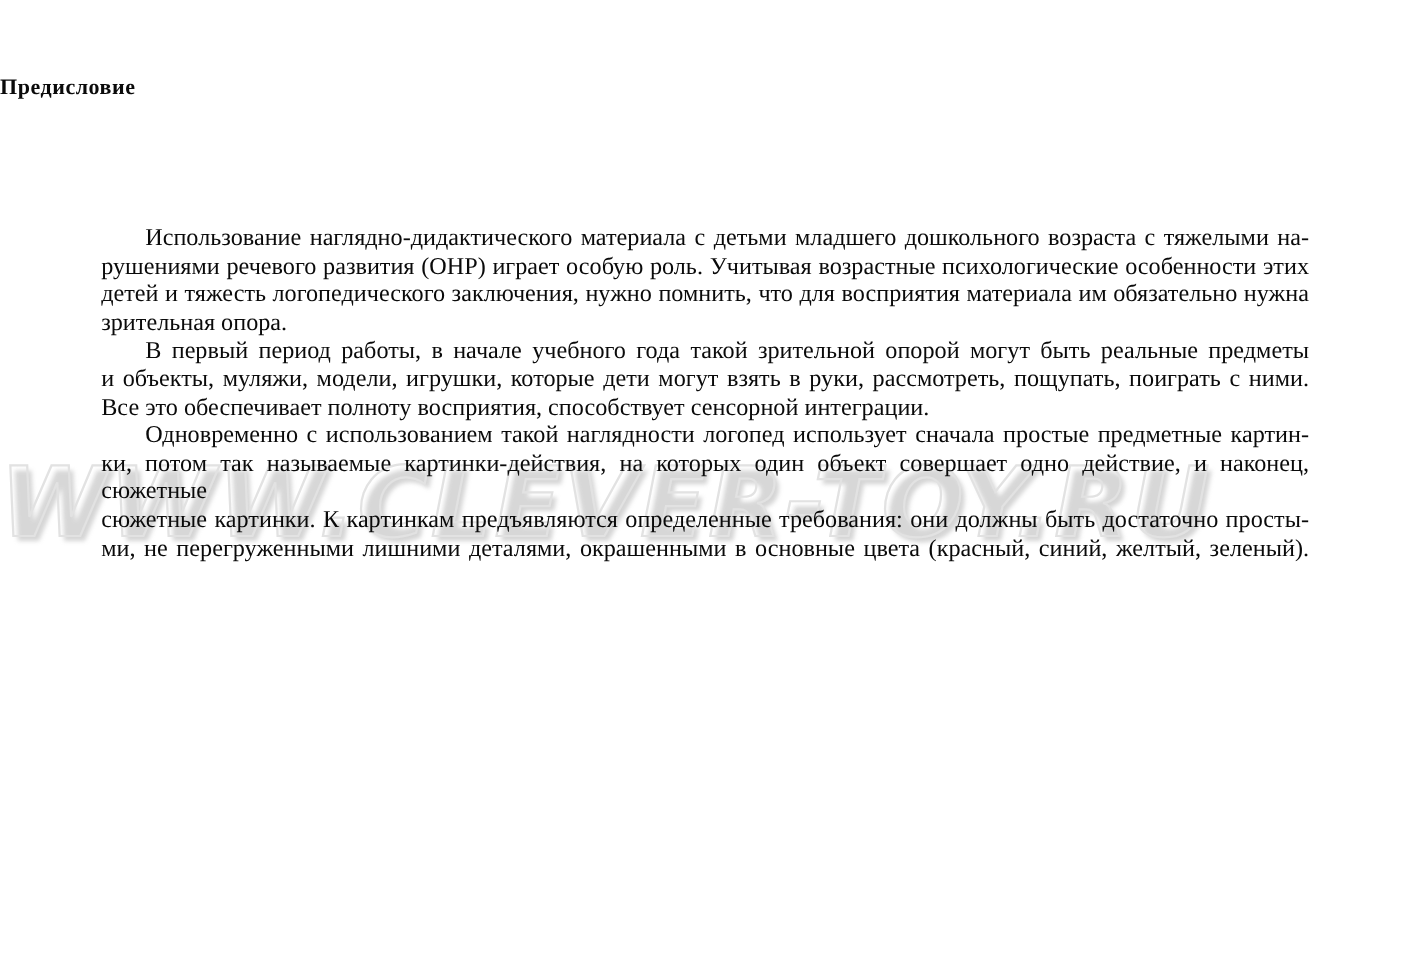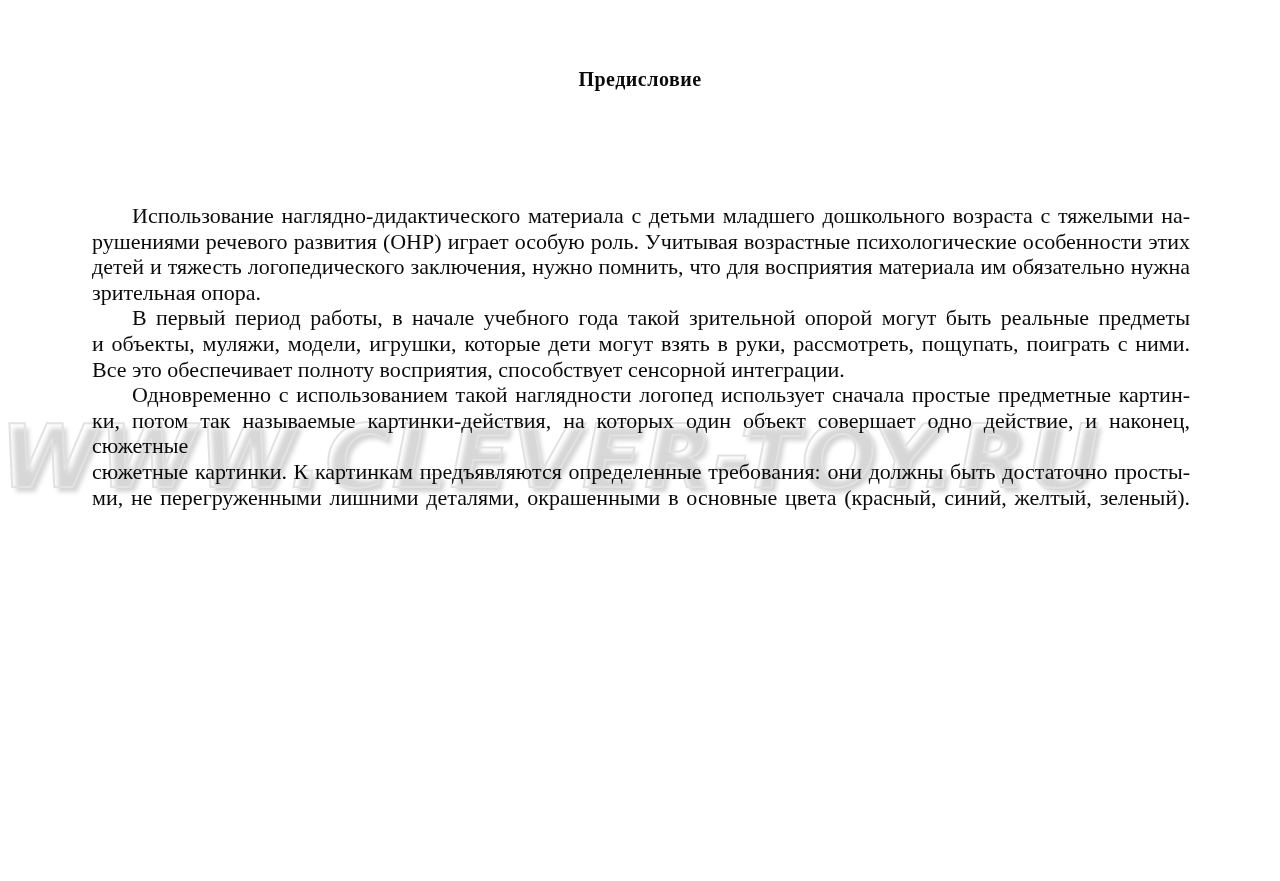--- a/index.html
+++ b/index.html
@@ -13,21 +13,20 @@
     position: relative;
     overflow: hidden;
     font-family: "Liberation Serif", serif;
     color: #0a0a0a;
   }
   .page-title {
     position: absolute;
     top: 68px;
     left: 0;
     width: 100%;
-    text-align: center;
     font-size: 20px;
     font-weight: bold;
     letter-spacing: 0.5px;
     z-index: 2;
     margin: 0;
   }
   .watermark {
     position: absolute;
     top: 388px;
     left: 0;

